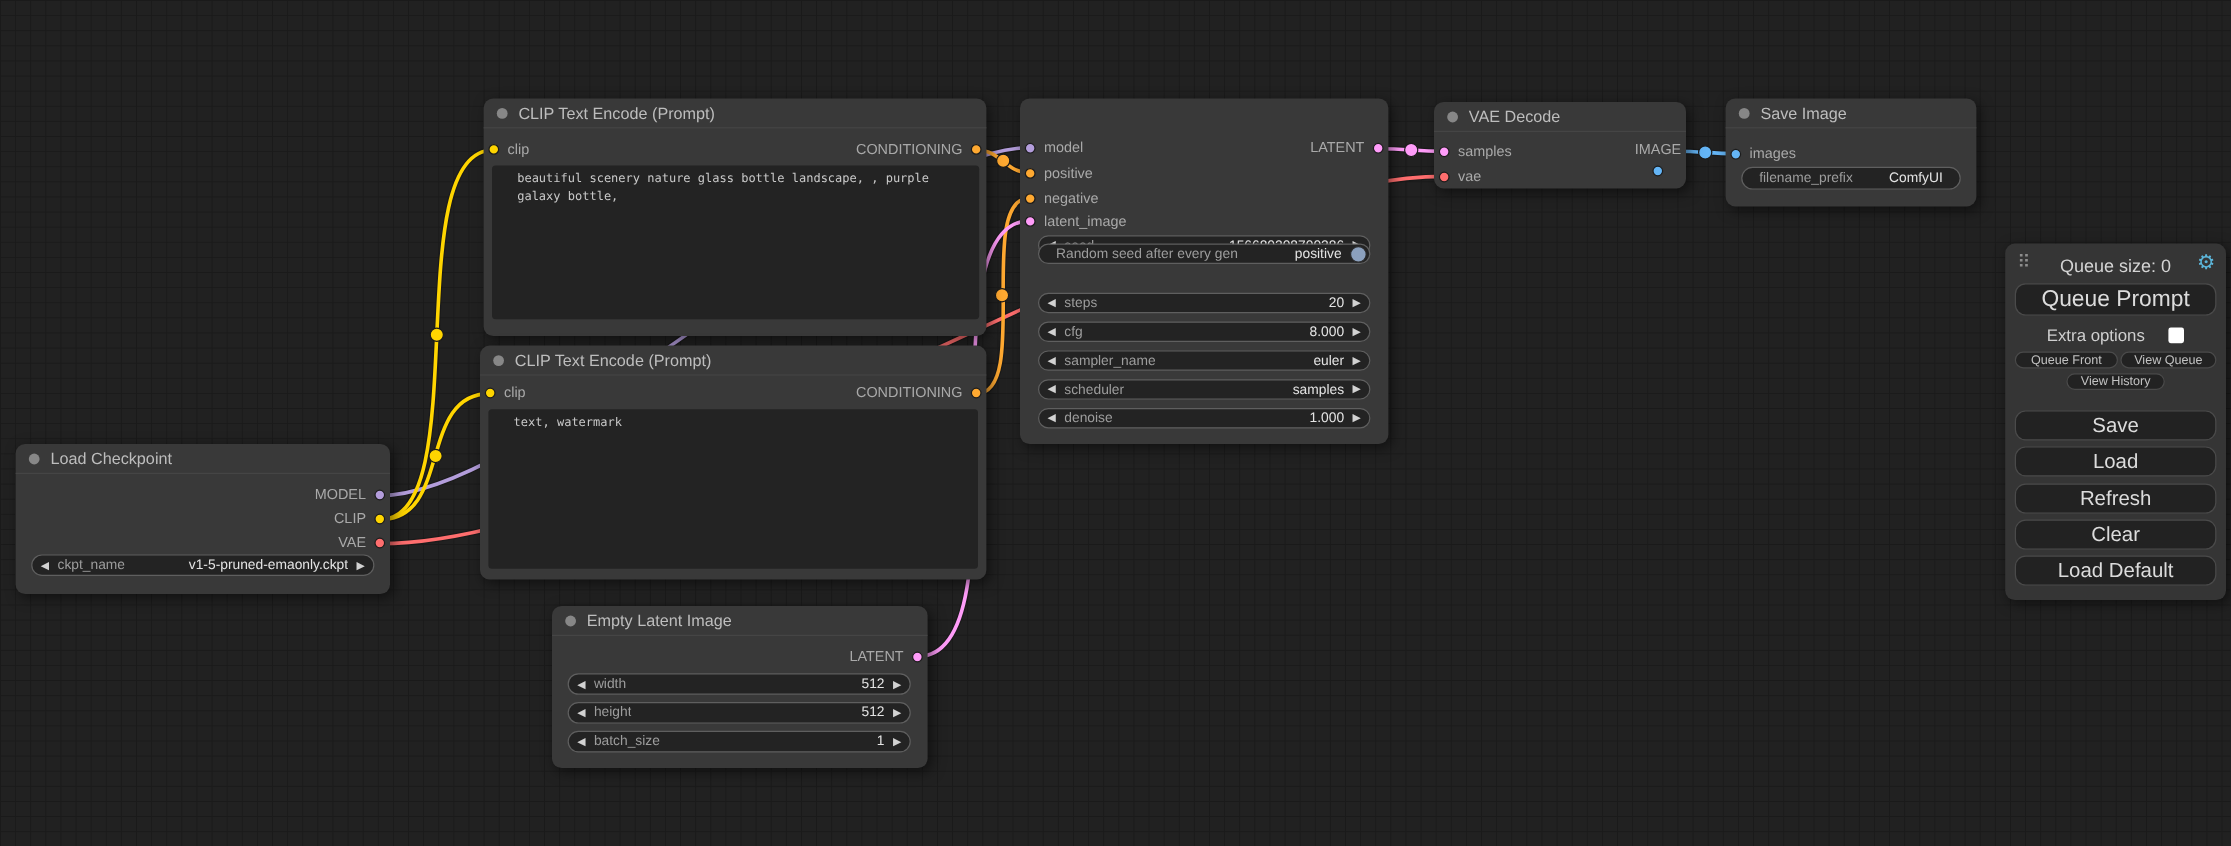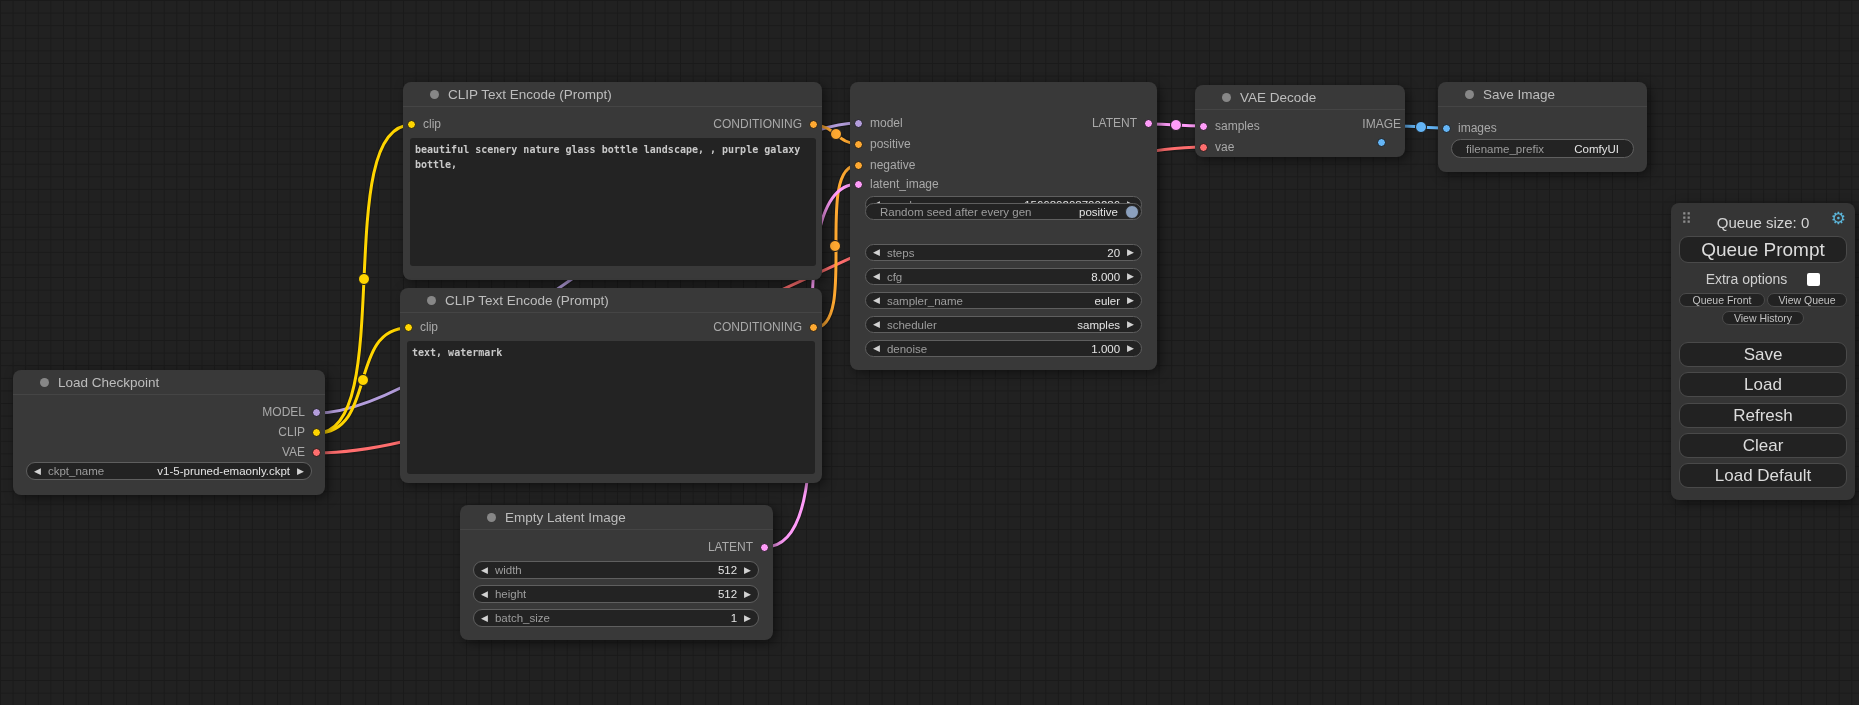--- a/index.html
+++ b/index.html
@@ -11,35 +11,35 @@
       linear-gradient(90deg,#1a1a1a 1px, transparent 1px);
     background-size:12.6px 12.6px;
     font-family:"Liberation Sans",sans-serif;
   }
   svg.links{position:absolute;left:0;top:0;z-index:1;}
   .node{
     position:absolute;z-index:2;background:#393939;border-radius:8px;
     box-shadow:3px 3px 11px rgba(0,0,0,.5);color:#b9b9b9;
   }
   .ntitle{
-    height:24px;display:flex;align-items:center;gap:9px;padding:0 27px;
+    height:24px;display:flex;align-items:center;gap:9px;padding:0 11px;
     border-bottom:1px solid #454545;font-size:13.5px;color:#bdbdbd;white-space:nowrap;
   }
   .ndot{width:9px;height:9px;border-radius:50%;background:#878787;flex:0 0 auto;}
   .srow{
     position:absolute;display:flex;align-items:center;gap:7px;height:18px;
     font-size:12px;color:#a9a9a9;white-space:nowrap;
   }
   .srow.in{left:4px;}
   .srow.out{right:4px;}
   .sdot{width:9px;height:9px;border-radius:50%;border:1px solid #1c1c1c;box-sizing:border-box;flex:0 0 auto;}
   .ta{
     position:absolute;background:#232323;border-radius:3px;color:#c9c9c9;
     font-family:"DejaVu Sans Mono",monospace;font-size:10px;line-height:1.5;
-    padding:4px 5px;white-space:pre-wrap;word-break:break-word;box-sizing:border-box;overflow:hidden;font-weight:bold;
+    padding:4px 21px;white-space:pre-wrap;word-break:break-word;box-sizing:border-box;overflow:hidden;
   }
   .widget{
     position:absolute;height:17px;background:#232323;border:1px solid #5f5f5f;
     border-radius:10px;display:flex;align-items:center;padding:0 7px;
     font-size:11.5px;color:#9d9d9d;box-sizing:border-box;white-space:nowrap;
   }
   .widget .arrow{font-size:9px;color:#d2d2d2;line-height:1;flex:0 0 auto;}
   .widget .wlabel{margin-left:7px;overflow:hidden;text-overflow:ellipsis;}
   .widget .wlabel.noarrow{margin-left:7px;}
   .widget .wvalue{margin-left:auto;margin-right:7px;color:#e4e4e4;}

